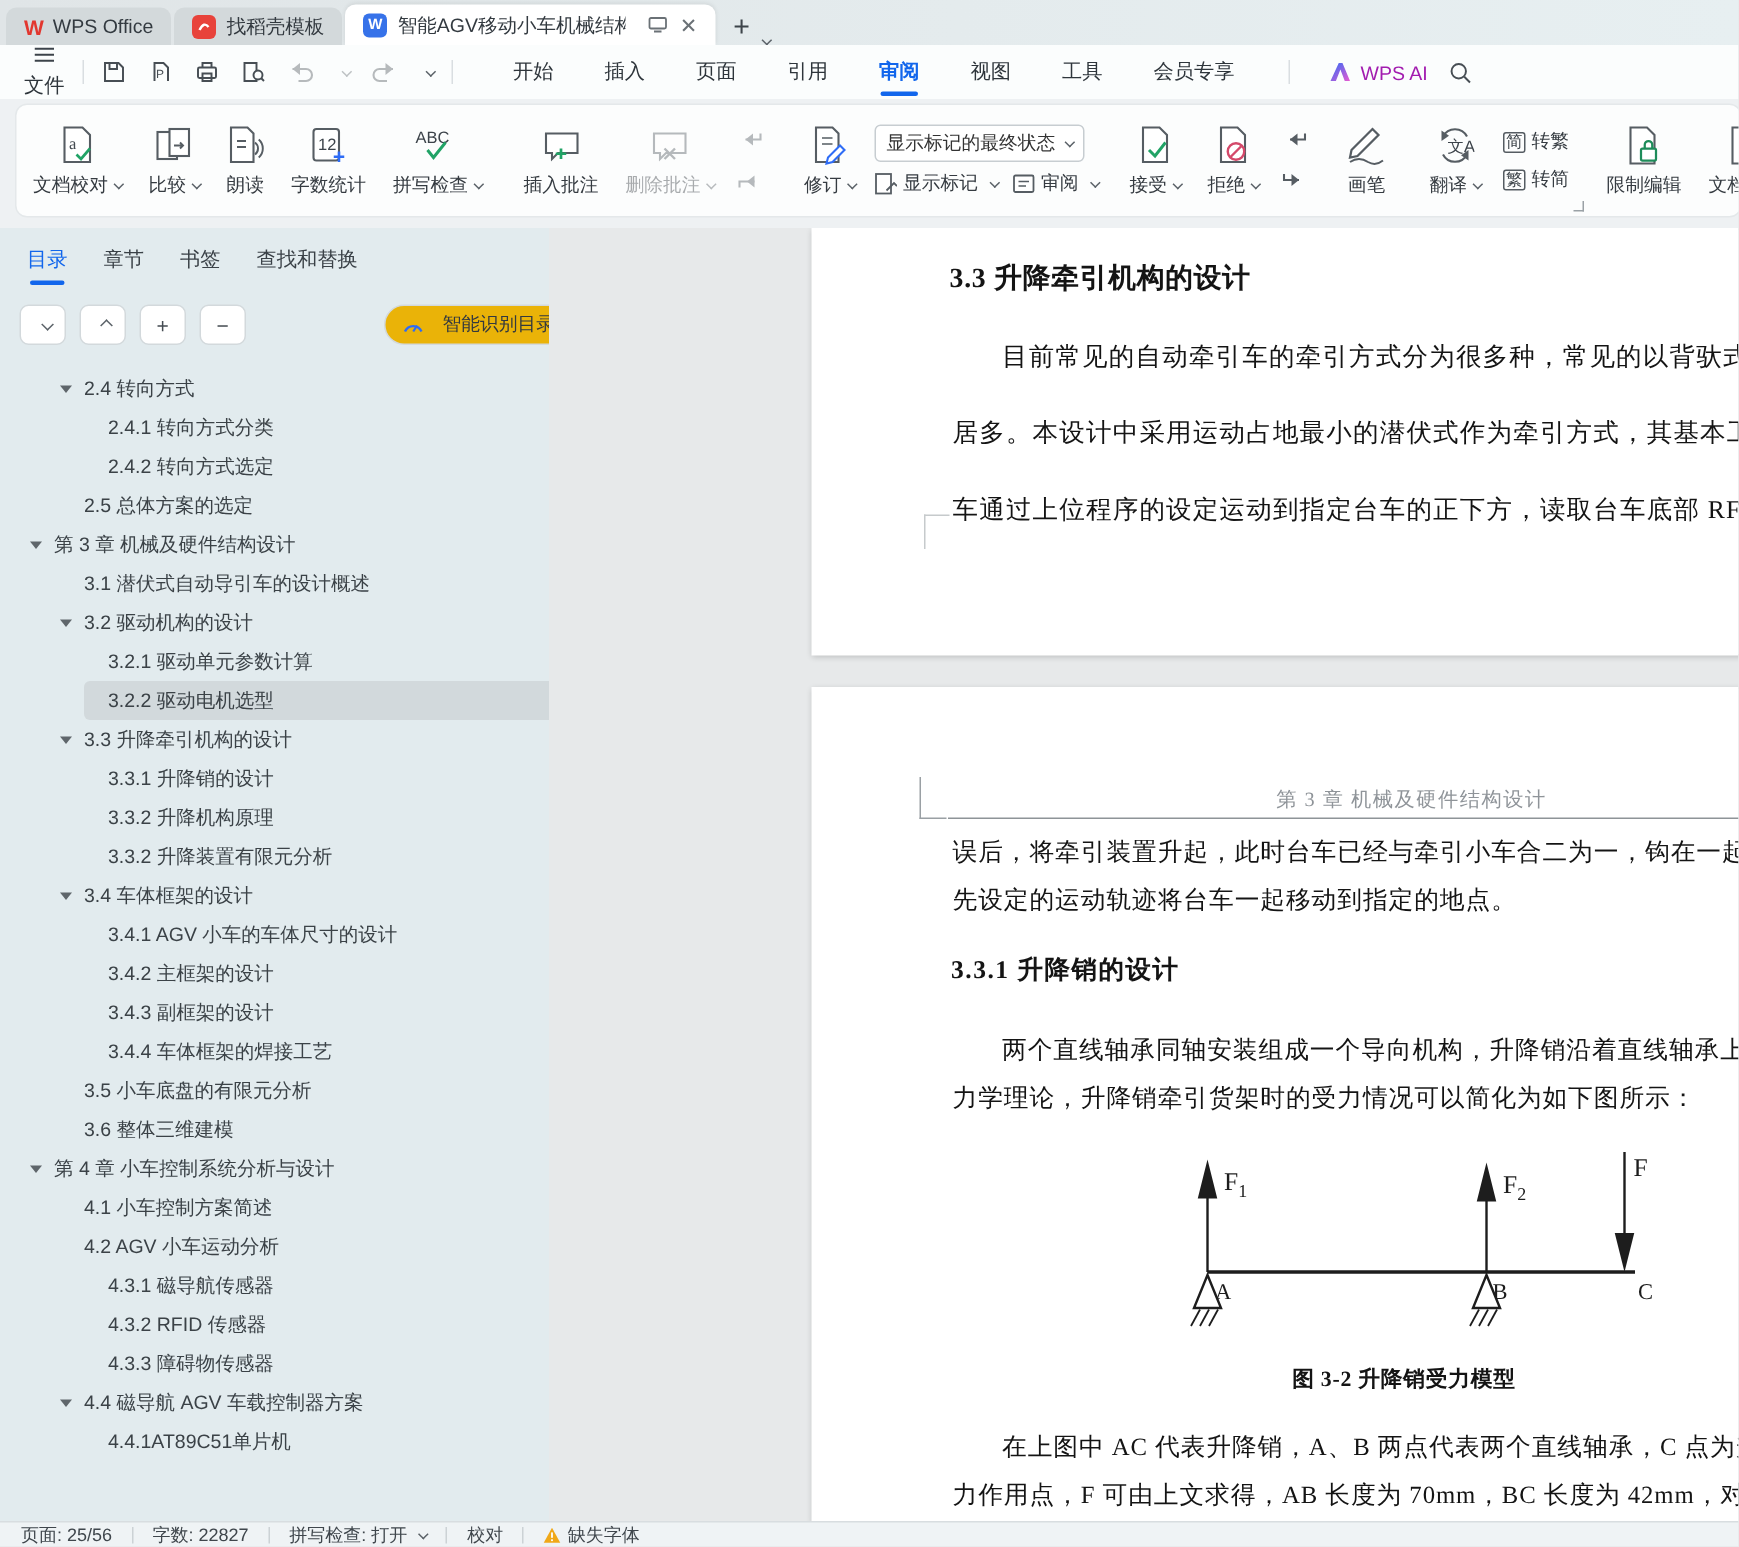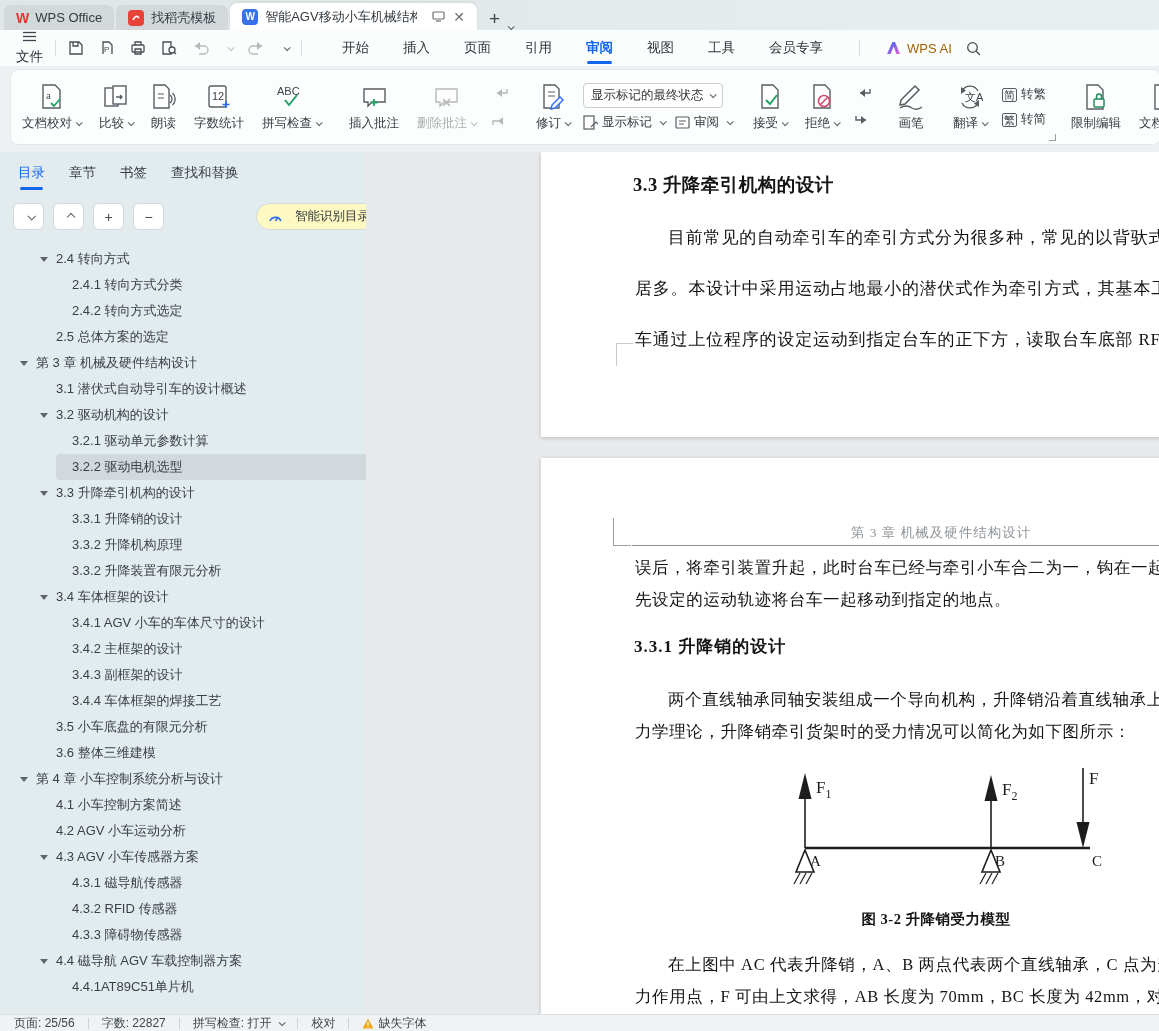--- a/index.html
+++ b/index.html
@@ -36,21 +36,21 @@
   .mb-file{display:flex;align-items:center;gap:6px;margin-left:16px;font-size:13.5px;flex-direction:column;}
   .vdiv{width:1px;height:16px;background:#d9dee1;margin:0 12px;}
   .qicons{display:flex;align-items:center;gap:15px;}
   .qi{display:flex;align-items:center;}
   .qi.dim svg{opacity:.38;}
   .menu-items{display:flex;align-items:center;gap:30px;margin-left:26px;}
   .mitem{position:relative;padding:8px 2px;cursor:default;}
   .mitem.active{color:#1266ec;font-weight:bold;}
   .mitem.active::after{content:"";position:absolute;left:10%;right:10%;bottom:1px;height:3px;border-radius:2px;background:#1266ec;}
   .mb-right{display:flex;align-items:center;gap:14px;margin-left:22px;}
-  .wpsai{display:flex;align-items:center;gap:6px;font-size:13px;color:#a16207;}
+  .wpsai{display:flex;align-items:center;gap:6px;font-size:13px;color:#a21caf;}
 
   
   .ribbon{position:absolute;top:66px;left:0;right:0;height:86px;background:#eef1f3;}
   .rpanel{position:absolute;left:10px;right:-2px;top:3px;bottom:7px;background:#fcfdfd;
     border:1px solid #e4e8ea;border-radius:8px;display:flex;align-items:stretch;padding:5px 2px;overflow:hidden;}
   .rbtn{display:flex;flex-direction:column;align-items:center;justify-content:center;gap:5px;
     padding:0 9px;font-size:12.5px;color:#353b41;white-space:nowrap;}
   .rbtn .ric{height:28px;display:flex;align-items:flex-end;}
   .rlb{display:flex;align-items:center;}
   .rdiv{width:1px;background:#e2e6e8;margin:4px 5px;}
@@ -70,21 +70,21 @@
   .main{position:absolute;top:152px;left:0;right:0;bottom:17px;}
   .sidebar{position:absolute;top:0;left:0;width:396px;bottom:0;background:#e2ebee;border-right:2px solid #f4f7f8;}
   .side-tabs{display:flex;align-items:center;gap:24px;padding:12px 16px 0 18px;font-size:13.5px;color:#3a4147;}
   .stab{padding-bottom:8px;position:relative;}
   .stab.active{color:#1266ec;}
   .stab.active::after{content:"";position:absolute;left:2px;right:2px;bottom:0;height:3px;border-radius:2px;background:#1266ec;}
   .sclose{margin-left:auto;font-size:16px;color:#5d646a;padding-bottom:6px;}
   .side-tools{display:flex;align-items:center;gap:9px;margin:13px 12px 0 13px;}
   .sbtn{width:31px;height:27px;background:#fff;border:1px solid #d3d9dc;border-radius:6px;
     display:flex;align-items:center;justify-content:center;font-size:14px;color:#454c52;}
-  .smart{margin-left:auto;height:27px;border:1px solid #d3d9dc;border-radius:14px;background:#fef9c3;
+  .smart{margin-left:auto;height:27px;border:1px solid #d3d9dc;border-radius:14px;background:#eab308;
     display:flex;align-items:center;gap:12px;padding:0 11px;font-size:12.5px;color:#33393f;}
   .toc{position:absolute;top:94px;left:0;right:10px;bottom:0;overflow:hidden;font-size:13px;color:#3b4247;}
   .trow{height:26px;display:flex;align-items:center;border-radius:4px;}
   .trow.l1{margin-left:20px;} .trow.l2{margin-left:40px;} .trow.l3{margin-left:56px;}
   .trow.sel{background:#d2d9dc;}
   .tri{width:16px;display:flex;align-items:center;flex-shrink:0;}
   .tri-arrow{width:0;height:0;border-left:4px solid transparent;border-right:4px solid transparent;border-top:5px solid #5f666b;}
   .tlabel{white-space:nowrap;}
   .side-scroll{position:absolute;right:4px;width:6px;border-radius:3px;background:#b7c1c5;}
 
@@ -624,26 +624,20 @@
           <span class="tlabel">第 4 章 小车控制系统分析与设计</span>
         </div>
         <div class="trow l2">
           <span class="tri"></span>
           <span class="tlabel">4.1 小车控制方案简述</span>
         </div>
         <div class="trow l2">
           <span class="tri"></span>
           <span class="tlabel">4.2 AGV 小车运动分析</span>
         </div>
-        <div class="trow l2">
-          <span class="tri">
-            <span class="tri-arrow"></span>
-          </span>
-          <span class="tlabel">4.3 AGV 小车传感器方案</span>
-        </div>
         <div class="trow l3">
           <span class="tri"></span>
           <span class="tlabel">4.3.1 磁导航传感器</span>
         </div>
         <div class="trow l3">
           <span class="tri"></span>
           <span class="tlabel">4.3.2 RFID 传感器</span>
         </div>
         <div class="trow l3">
           <span class="tri"></span>

